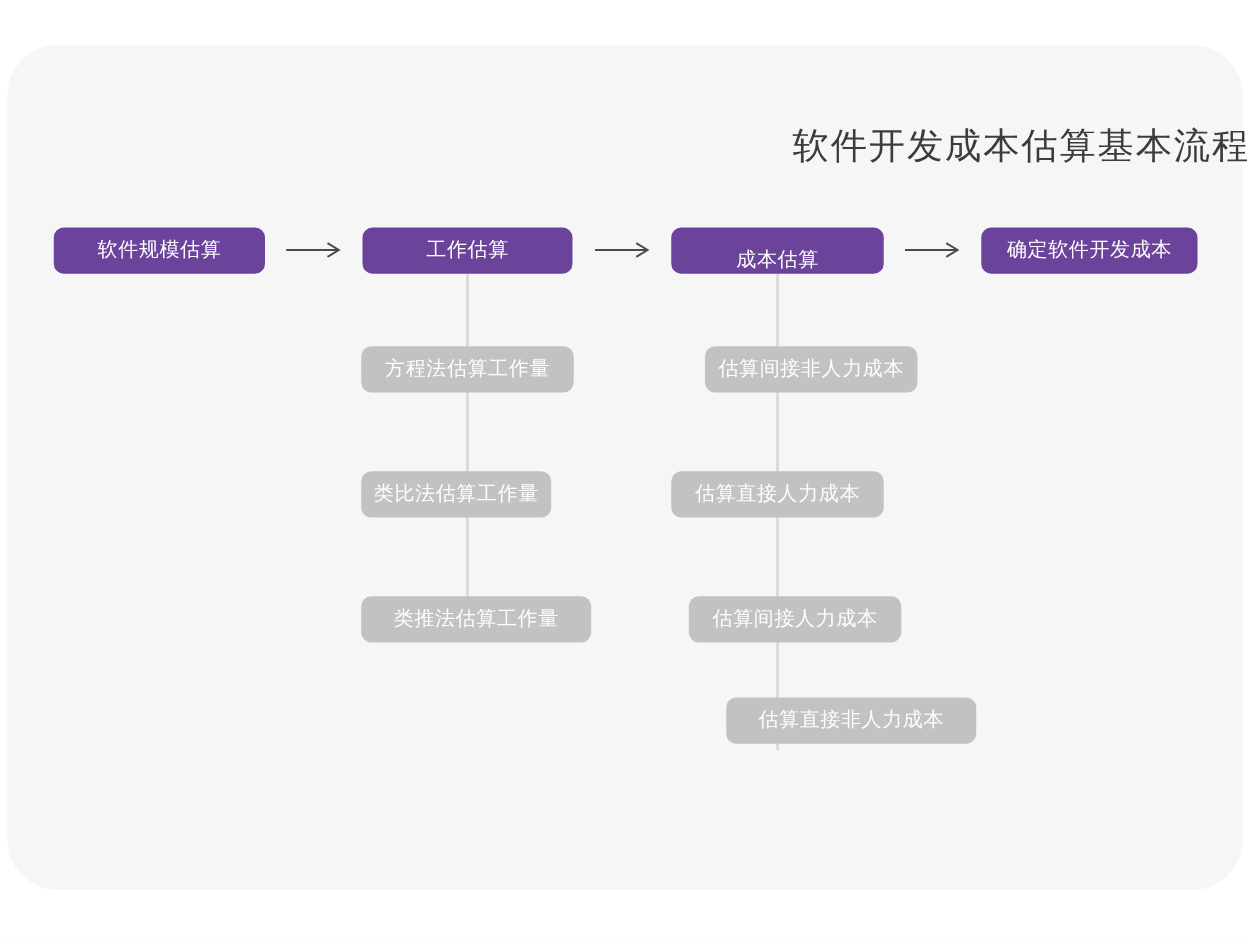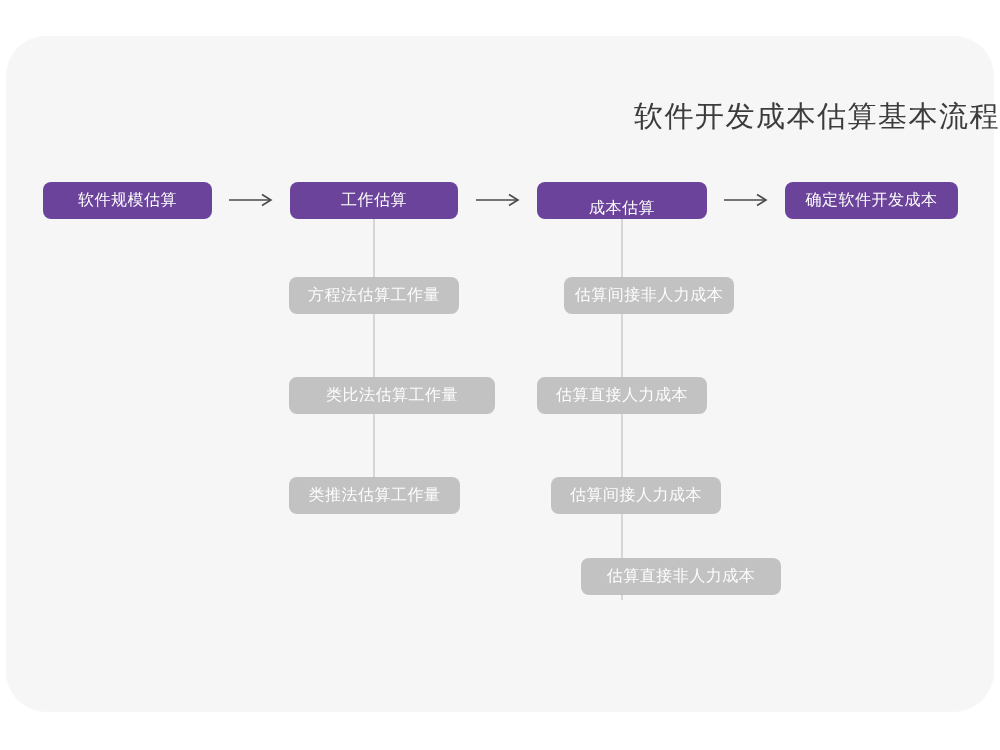--- a/index.html
+++ b/index.html
@@ -117,24 +117,24 @@
     </svg>
   </div>
 
   <div class="node node-main" style="left:785px; top:182px; width:173px;">
     <span>确定软件开发成本</span>
   </div>
 
   <div class="node node-sub" style="left:289px; top:277px; width:170px;">
     <span>方程法估算工作量</span>
   </div>
-  <div class="node node-sub" style="left:289px; top:377px; width:206px;">
+  <div class="node node-sub" style="left:289px; top:377px; width:152px;">
     <span>类比法估算工作量</span>
   </div>
-  <div class="node node-sub" style="left:289px; top:477px; width:171px;">
+  <div class="node node-sub" style="left:289px; top:477px; width:184px;">
     <span>类推法估算工作量</span>
   </div>
 
   <div class="node node-sub" style="left:537px; top:277px; width:170px;margin-left:27px;">
     <span>估算间接非人力成本</span>
   </div>
   <div class="node node-sub" style="left:537px; top:377px; width:170px;">
     <span>估算直接人力成本</span>
   </div>
   <div class="node node-sub" style="left:551px; top:477px; width:170px;">

